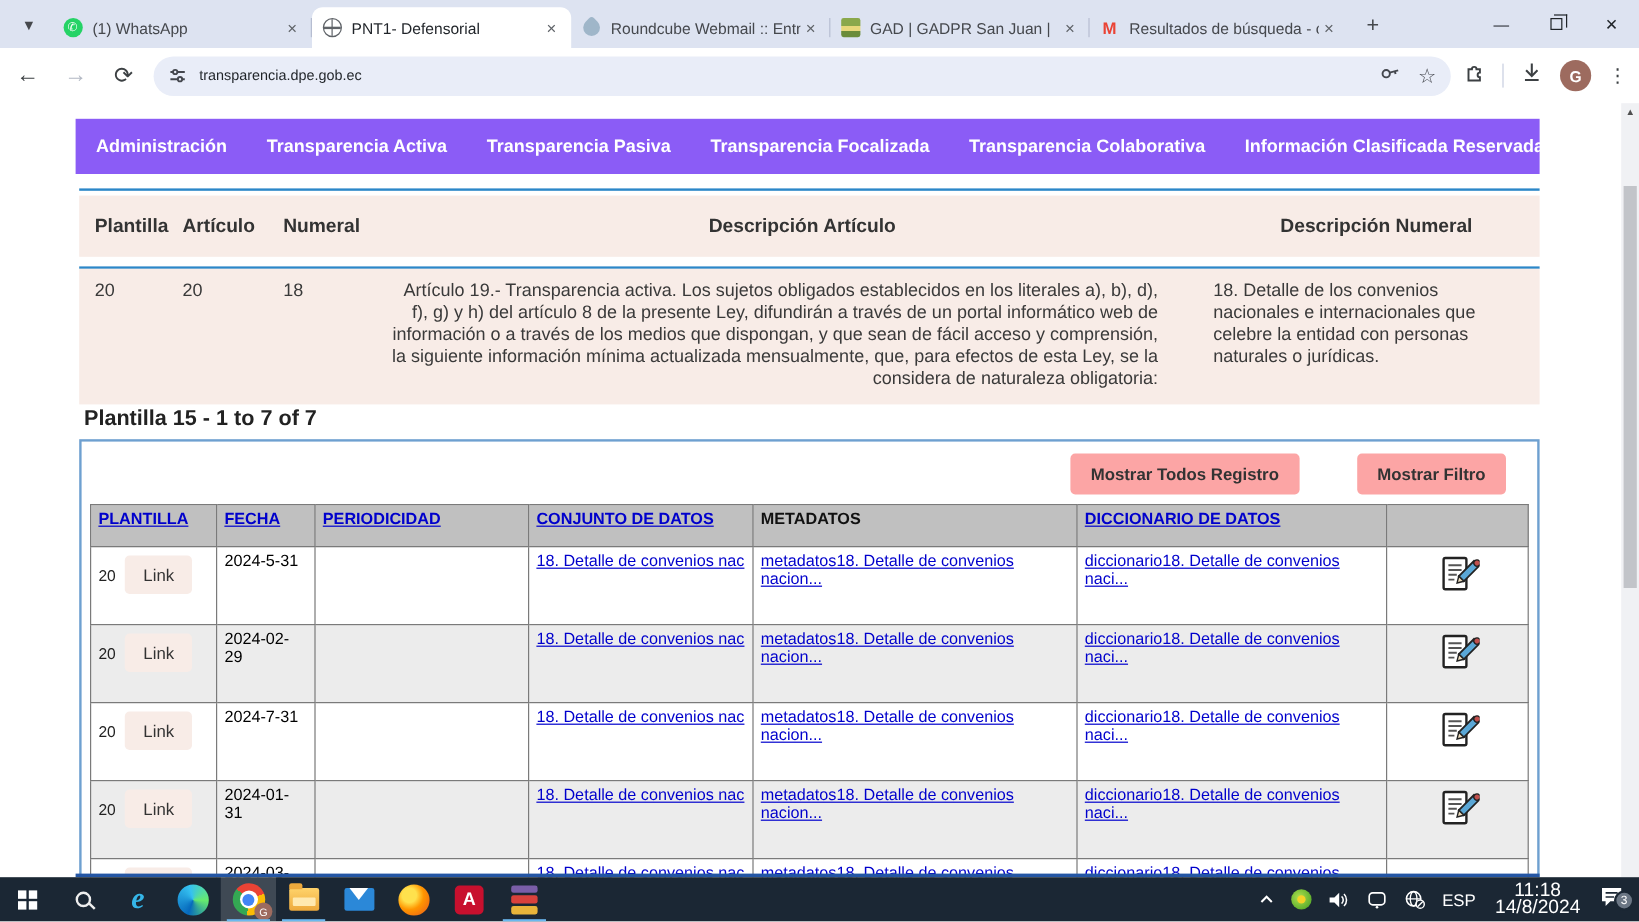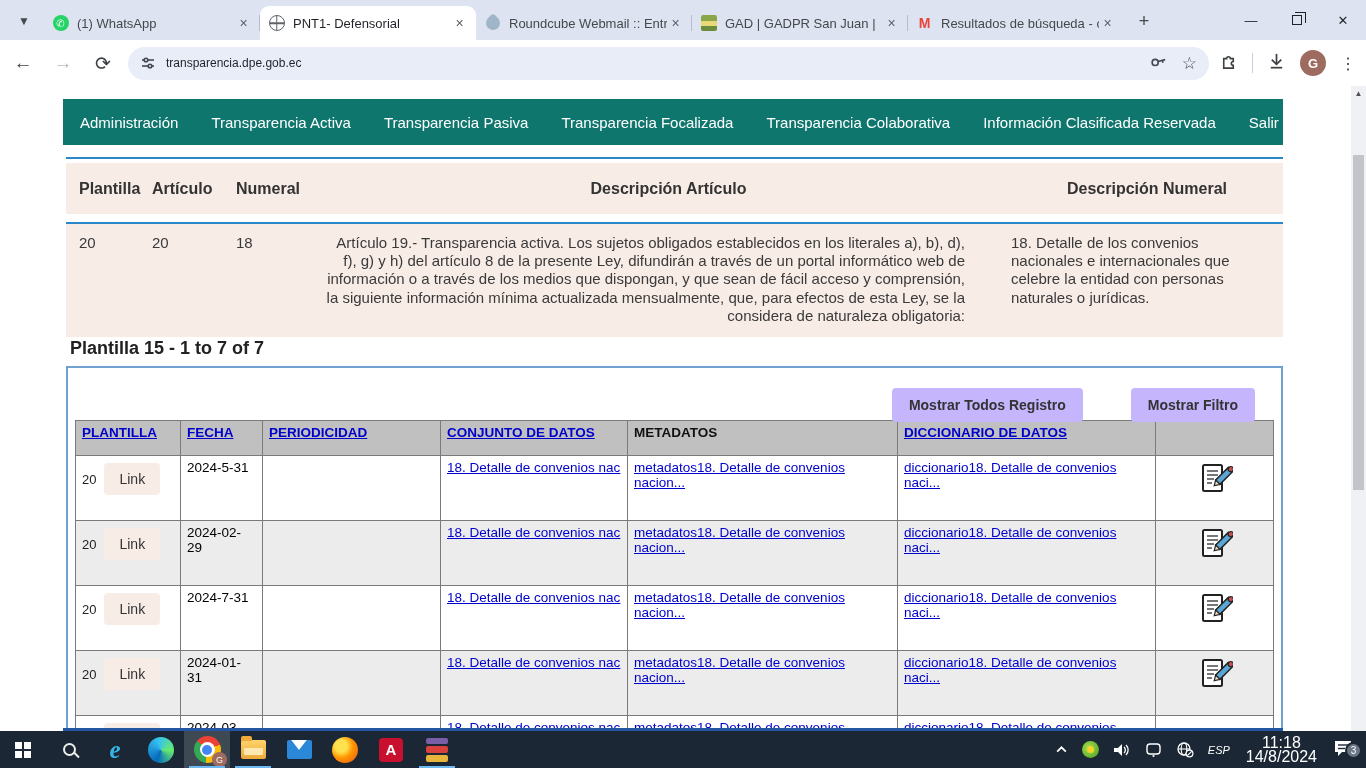--- a/index.html
+++ b/index.html
@@ -51,22 +51,22 @@
   .omni-right { display:flex; align-items:center; gap:14px; margin-left:8px; color:#44474e; }
   .toolbar-right { display:flex; align-items:center; gap:14px; margin-right:10px; color:#3c4043; }
   .tb-divider { width:1px; height:20px; background:#c7cde0; }
   .avatar { width:26px; height:26px; border-radius:50%; background:#9d6b5f; color:#fff; font-size:13px;
     display:flex; align-items:center; justify-content:center; font-weight:bold; }
   .dots { font-size:16px; letter-spacing:0; }
 
   
   .page { position:absolute; top:86px; left:0; width:1351px; height:645px; background:#fff; overflow:hidden; }
 
-  .orange-nav { position:absolute; top:13px; left:63px; width:1220px; height:46px; background:#0f766e;
-    display:flex; align-items:center; gap:33px; padding-left:17px; }
+  .orange-nav { position:absolute; top:13px; left:63px; width:1220px; height:46px; background:#8b5cf6;
+    display:flex; align-items:center; gap:33px; padding-left:17px;font-weight:bold; }
   .orange-nav span { color:#fff; font-size:15px; white-space:nowrap; }
 
   .rule-blue { position:absolute; left:66px; width:1217px; height:2px; background:#2b87c8; }
   .rule-1 { top:71px; } .rule-2 { top:136px; }
 
   .detail-head { position:absolute; top:77px; left:66px; width:1217px; height:51px; background:#f8ece7;
     display:flex; align-items:center; font-weight:bold; color:#333; font-size:16px; }
   .detail-row  { position:absolute; top:138px; left:66px; width:1217px; height:113px; background:#f8ece7;
     display:flex; color:#3a3a3a; font-size:15px; }
   .c-plantilla { width:86px; padding-left:13px; flex:0 0 auto; }
@@ -76,22 +76,22 @@
   .c-desc-num  { flex:1; text-align:center; }
   .detail-row .c-plantilla, .detail-row .c-articulo, .detail-row .c-numeral { padding-top:10px; }
   .detail-row .c-desc-art { text-align:right; padding:10px 46px 0 0; line-height:18.2px; }
   .detail-row .c-desc-num { text-align:left; padding:10px 18px 0 0; line-height:18.2px; }
 
   .listing-title { position:absolute; top:252px; left:70px; font-size:18px; font-weight:bold; color:#222; }
 
   .listing-box { position:absolute; top:280px; left:66px; width:1217px; height:420px;
     border:2px solid #6ea0d0; background:#fff; }
   .box-buttons { position:absolute; top:10px; right:26px; display:flex; gap:48px; }
-  .cream-btn { background:#c4b5fd; color:#333; font-size:14px; font-weight:bold; border:none;
-    padding:9px 17px; border-radius:4px; font-family:inherit;margin-top:10px; }
+  .cream-btn { background:#fca5a5; color:#333; font-size:14px; font-weight:bold; border:none;
+    padding:9px 17px; border-radius:4px; font-family:inherit; }
 
   table.data { border-collapse:collapse; margin:52px 0 0 7px; table-layout:fixed; width:1198px;
     font-size:13.5px; }
   table.data th, table.data td { border:1px solid #7a7a7a; vertical-align:top; padding:4px 6px; }
   table.data thead th { background:#c0c0c0; text-align:left; font-size:13.5px; height:35px; }
   table.data thead a { color:#0000cc; text-decoration:underline; font-weight:bold; }
   .th-plain { color:#111; font-weight:bold; }
   table.data tbody tr { height:65px; }
   table.data tbody tr:nth-child(even) { background:#ececec; }
   table.data td a { color:#0000cc; text-decoration:underline; }
@@ -147,21 +147,21 @@
   .weather { display:flex; align-items:center; gap:8px; padding:0 10px; }
   .weather-icon { position:relative; width:30px; height:22px; }
   .weather-sun { position:absolute; right:2px; top:0; width:13px; height:13px; border-radius:50%; background:#f8a824; }
   .weather-cloud { position:absolute; left:0; bottom:0; width:24px; height:11px; background:#e8edf2; border-radius:7px; }
   .weather-cloud:before { content:""; position:absolute; left:5px; top:-7px; width:13px; height:13px; background:#e8edf2; border-radius:50%; }
   .weather-temp { font-size:15px; }
   .weather-desc { font-size:15px; }
   .tray-item { padding:0 7px; display:flex; align-items:center; justify-content:center; height:37px; font-size:12px; }
   .green-ball { width:17px; height:17px; border-radius:50%; background:radial-gradient(circle at 40% 40%, #aee04f, #3f9b1f); position:relative; }
   .green-ball:after { content:""; position:absolute; inset:5px; border-radius:50%; background:#f5d328; }
-  .lang { font-size:11px;font-style:italic; }
+  .lang { font-size:14px; }
   .clock { text-align:center; font-size:16px; line-height:14px; padding:0 9px; }
   .notif { position:relative; padding:0 12px 0 6px; }
   .notif-badge { position:absolute; right:4px; bottom:3px; width:17px; height:17px; border-radius:50%;
     background:#6b7684; border:2px solid #1b2734; color:#fff; font-size:10px; display:flex;
     align-items:center; justify-content:center; }
 </style>
 </head>
 <body>
 
 <div class="tabstrip">

